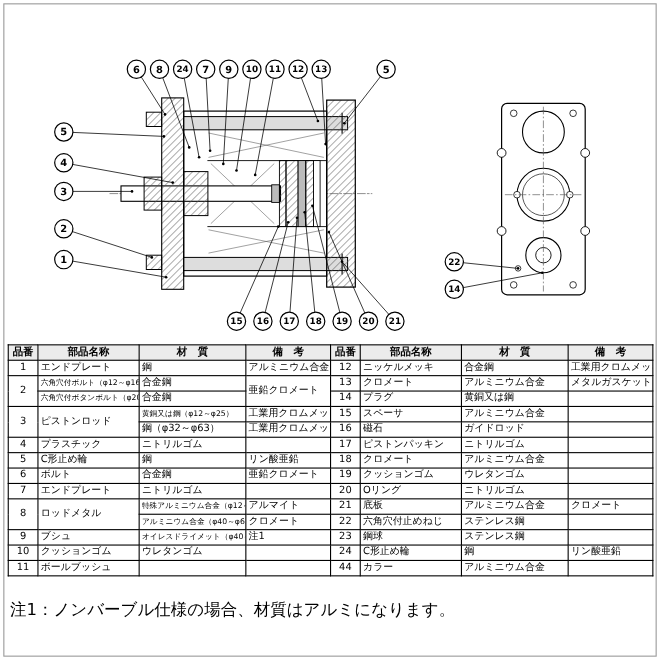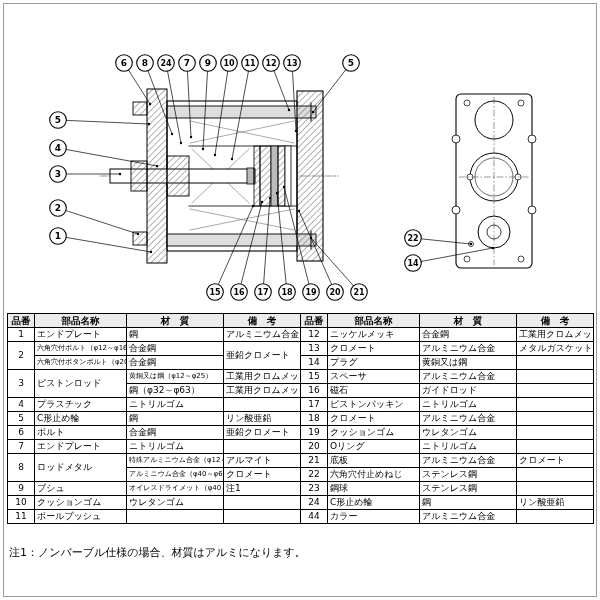--- a/index.html
+++ b/index.html
@@ -7,21 +7,21 @@
   .frame{position:absolute;inset:3px;border:1px solid #9a9a9a;pointer-events:none}
   .diagram-svg{position:absolute;top:6px;left:0}
   .diagram-svg text{font-family:"DejaVu Sans",sans-serif}
   .cl{stroke:#555;stroke-width:.6;stroke-dasharray:7 2 1.5 2;fill:none}
   .thin{stroke:#555;stroke-width:.5;fill:none}
   .parts-table{position:absolute;top:313px;left:7px;width:586px;border-collapse:collapse;table-layout:fixed;border:1.5px solid #000}
   .parts-table th,.parts-table td{border:1px solid #000;font-size:9px;padding:0 2px;height:14px;line-height:1.05;overflow:hidden;white-space:nowrap;vertical-align:middle;text-align:left}
   .parts-table th{background:#ececec;font-weight:bold;text-align:center;font-size:9.5px}
   .parts-table td.c-num{text-align:center}
   .parts-table td.small{font-size:7px}
-  .footnote{position:absolute;top:545px;left:9px;font-size:11px;color:#000}
+  .footnote{position:absolute;top:545px;left:9px;font-size:15px;color:#000}
 </style>
 </head>
 <body>
 
 <div class="frame"></div>
 
 <svg class="diagram-svg" width="600" height="306" viewBox="0 0 600 306">
   <defs>
     <pattern id="hatch" width="4.5" height="4.5" patternTransform="rotate(45)" patternUnits="userSpaceOnUse">
       <line x1="0" y1="0" x2="0" y2="4.5" stroke="#555" stroke-width="0.9"></line>

